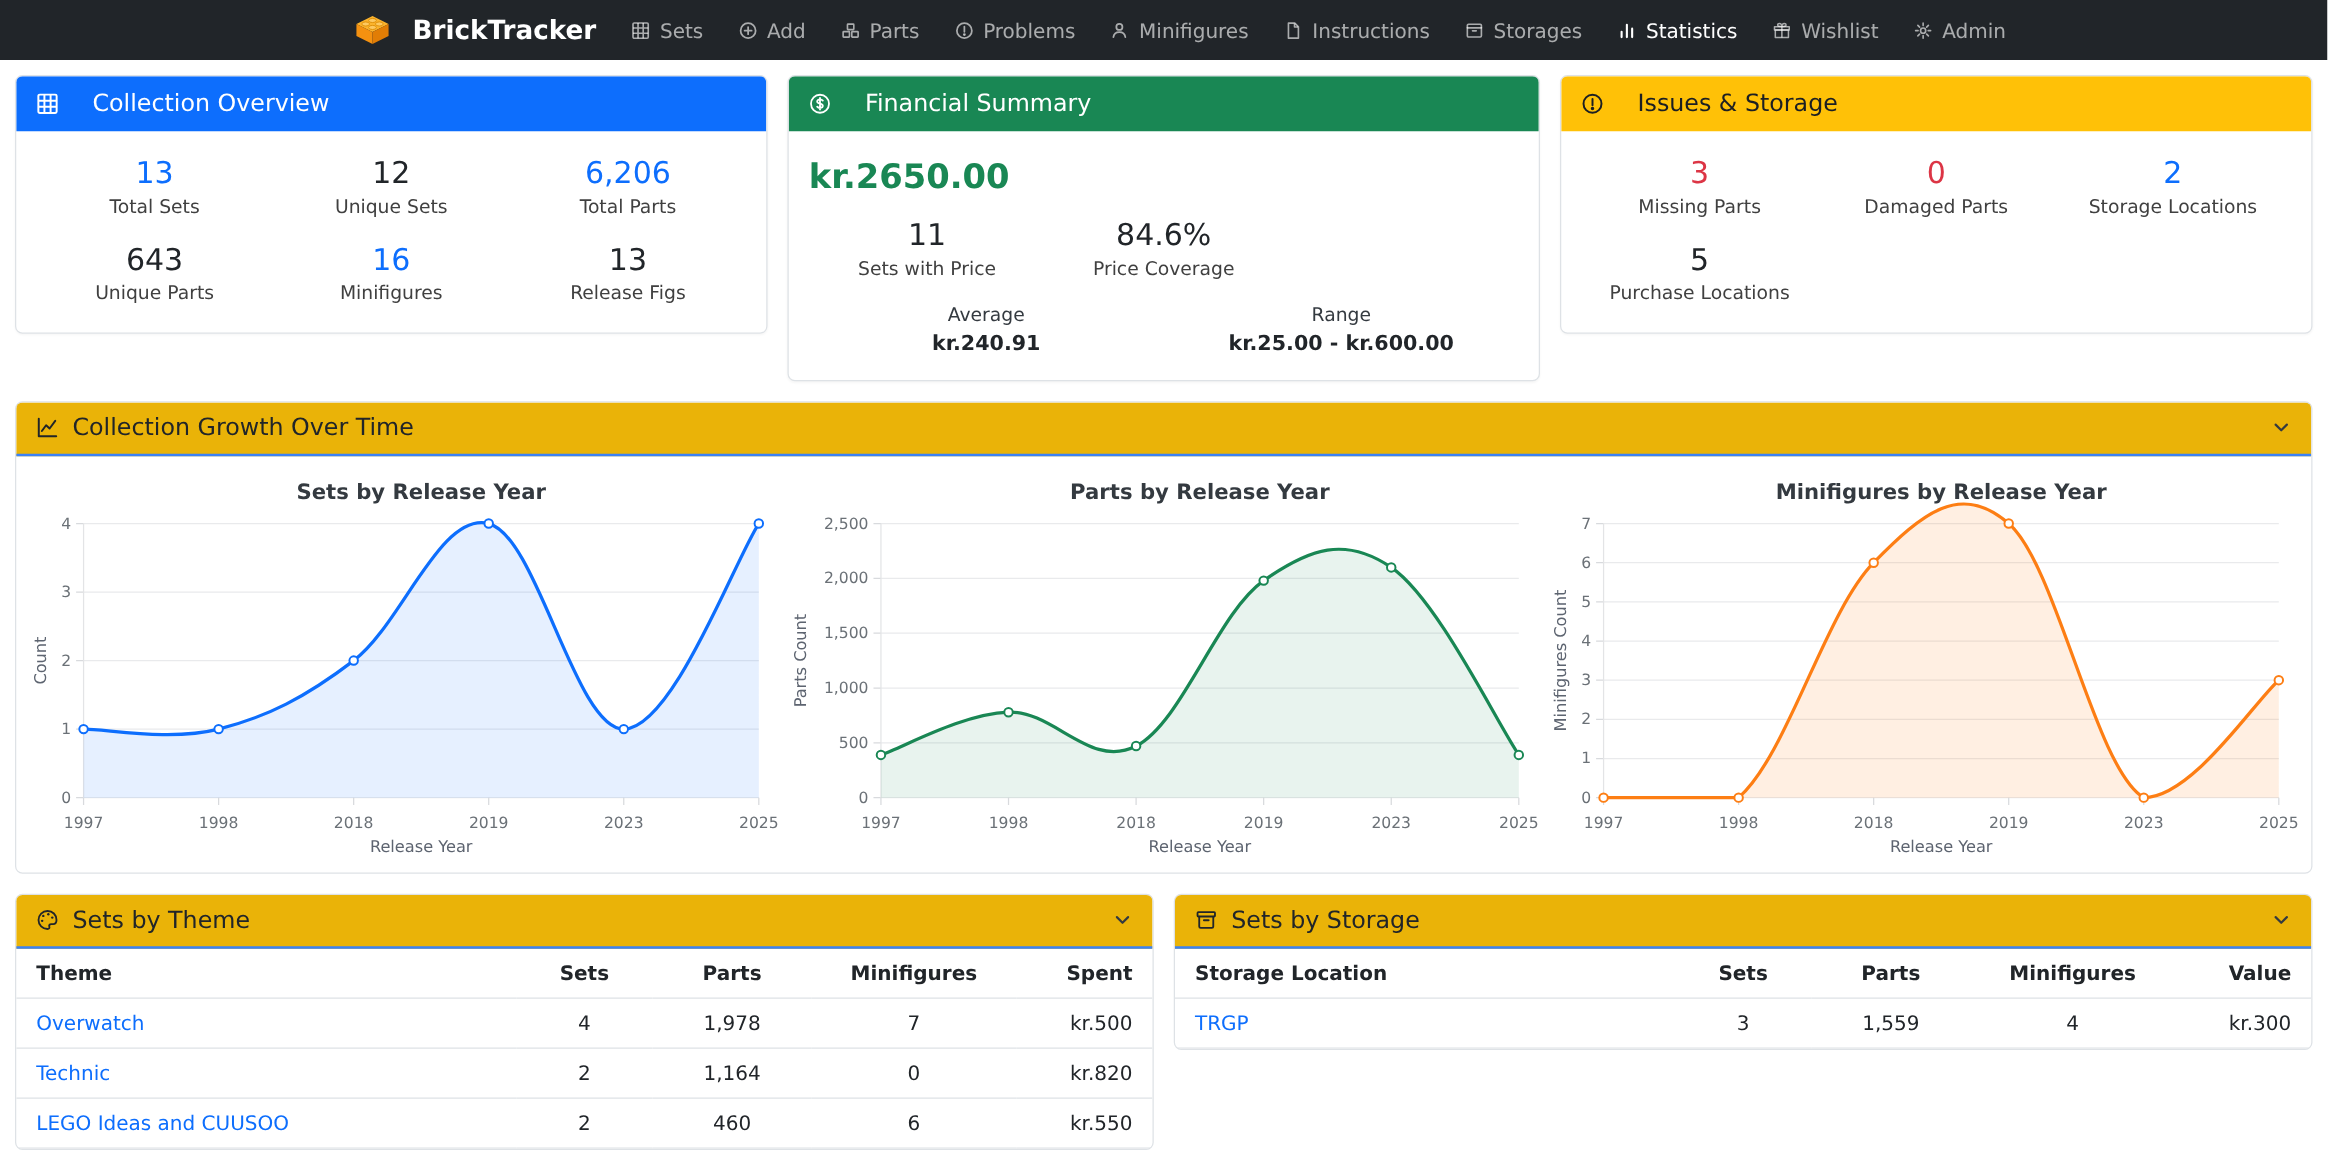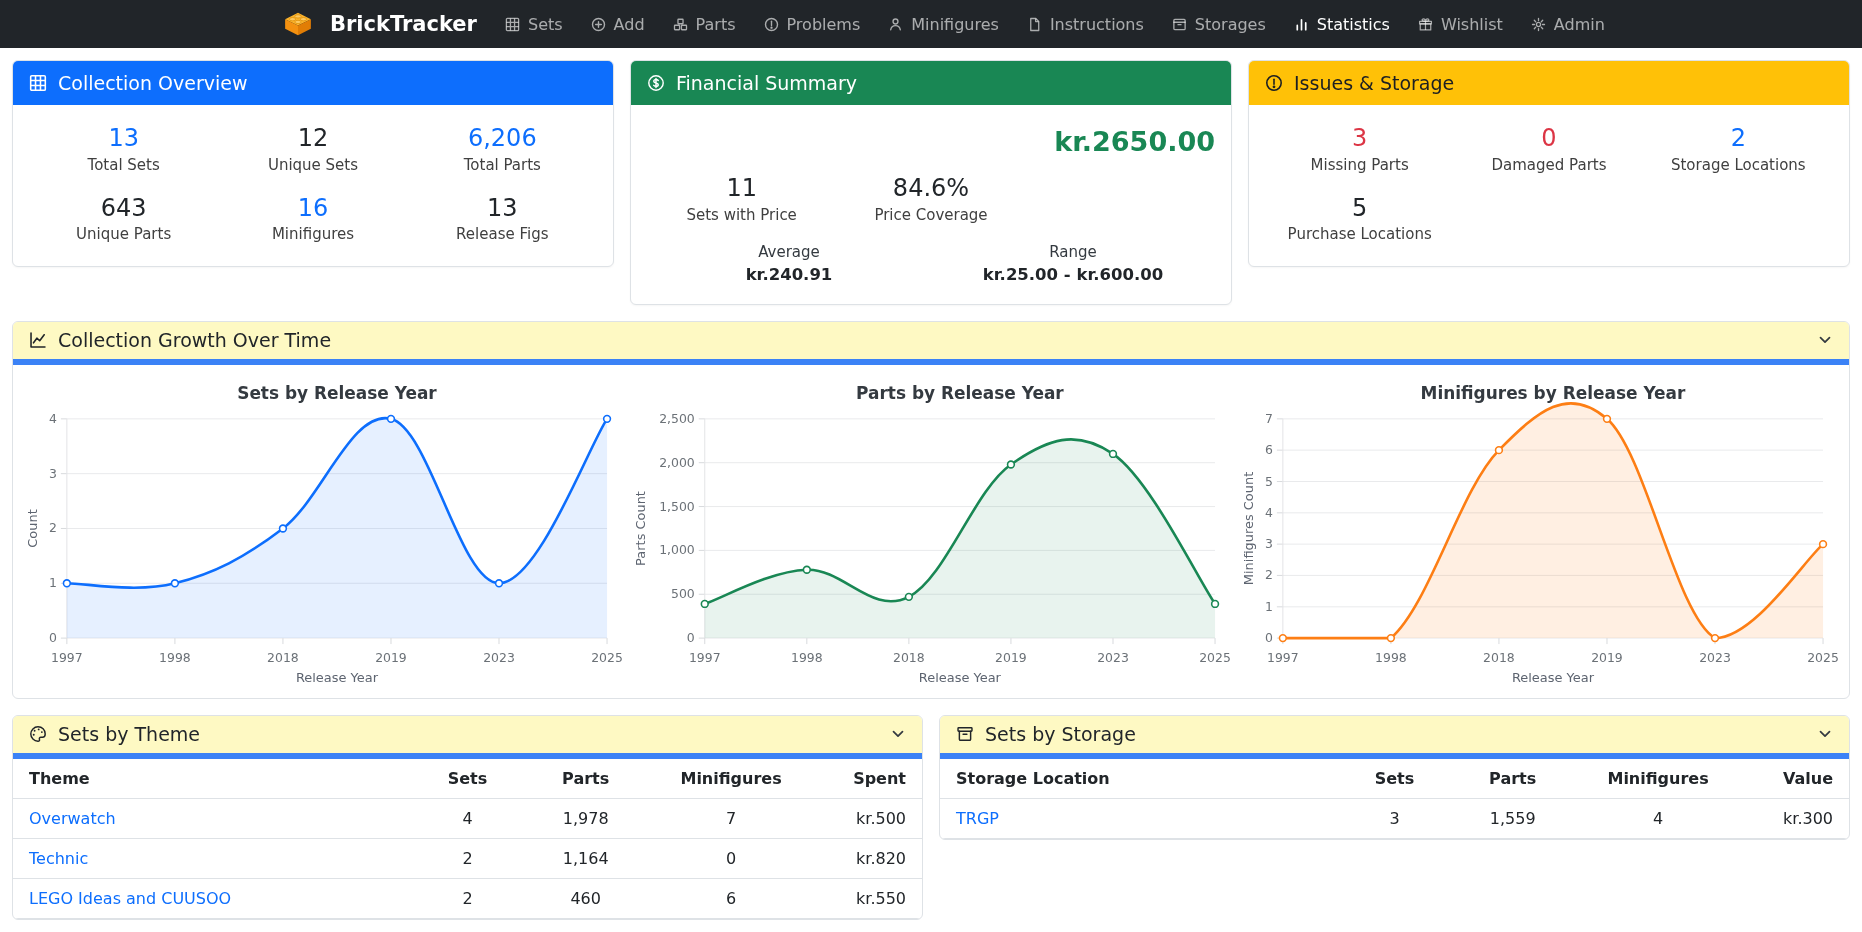--- a/index.html
+++ b/index.html
@@ -16,42 +16,42 @@
   .nav-inner{max-width:1320px;margin:0 auto;height:48px;display:flex;align-items:center;padding:0 12px}
   .brand{display:flex;align-items:center;gap:17px;color:#fff;font-size:21px;font-weight:600;text-decoration:none;margin-right:14px;cursor:pointer}
   .nav-links{list-style:none;display:flex;margin:0;padding:0;height:48px}
   .nav-link{display:flex;align-items:center;gap:8px;padding:0 14px;height:48px;color:rgba(255,255,255,.62);font-size:16px;text-decoration:none;cursor:pointer}
   .nav-link.active{color:#fff;font-weight:500}
 
   
   main{padding:12px}
   .top-row{display:flex;gap:16px;align-items:flex-start}
   .card{flex:1;border:1px solid #dee2e6;border-radius:6px;background:#fff;overflow:hidden;box-shadow:0 1px 2px rgba(0,0,0,.04)}
-  .card-head{height:44px;display:flex;align-items:center;gap:11px;padding:0 16px;font-size:19px;font-weight:500}
+  .card-head{height:44px;display:flex;align-items:center;gap:27px;padding:0 16px;font-size:19px;font-weight:500}
   .head-blue{background:#0d6efd;color:#fff}
   .head-green{background:#198754;color:#fff}
   .head-yellow{background:#ffc107;color:#1c1f23}
   .card-body{padding:8px 16px 14px}
 
   .stats-grid{display:grid;grid-template-columns:1fr 1fr 1fr}
   .stat{text-align:center;padding:12px 0 9px}
   .stat-num{font-size:24px;font-weight:500;line-height:1.15}
   .c-blue{color:#0d6efd}.c-dark{color:#212529}.c-red{color:#dc3545}
   .stat-label{font-size:15px;color:#404040;margin-top:3px}
 
-  .fin-total{text-align:right;padding:13px 0 6px}
+  .fin-total{text-align:left;padding:13px 0 6px}
   .fin-num{font-size:27px;font-weight:600;color:#198754;line-height:1.15}
   .fin-details{display:grid;grid-template-columns:1fr 1fr;padding-top:4px}
   .detail{text-align:center;padding:6px 0}
   .detail-label{font-size:15px;color:#343a40;margin-bottom:4px}
   .detail-value{font-size:16.5px;font-weight:700;color:#212529}
 
   
   .panel{margin-top:16px;border:1px solid #dee2e6;border-radius:6px;background:#fff;overflow:hidden}
-  .panel-head{height:43px;background:#fef9c3;border-bottom:6px solid #3b82f6;display:flex;align-items:center;gap:11px;padding:0 16px;font-size:19px;color:#212529;cursor:pointer}
+  .panel-head{height:43px;background:#eab308;border-bottom:2px solid #3b82f6;display:flex;align-items:center;gap:11px;padding:0 16px;font-size:19px;color:#212529;cursor:pointer}
   .chev{margin-left:auto;color:#343a40}
   .charts-row{display:flex;padding:8px 6px 8px}
   .chart-box{flex:1;min-width:0;padding:0 4px}
   svg.chart{width:100%;height:auto;display:block}
 
   
   .bottom-row{display:flex;gap:16px;margin-top:16px;align-items:flex-start}
   .bottom-row .panel{flex:1;margin-top:0}
   table{width:100%;border-collapse:collapse;font-size:16px}
   th,td{padding:10px 16px;border-bottom:1px solid #dee2e6;text-align:center}

